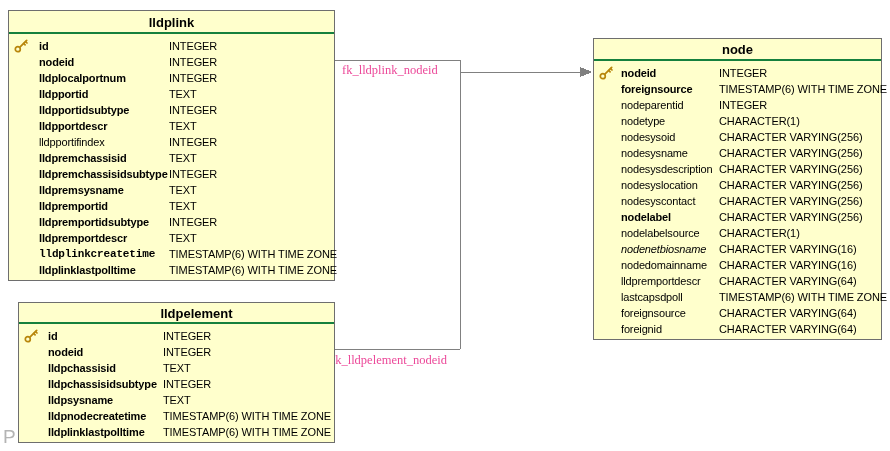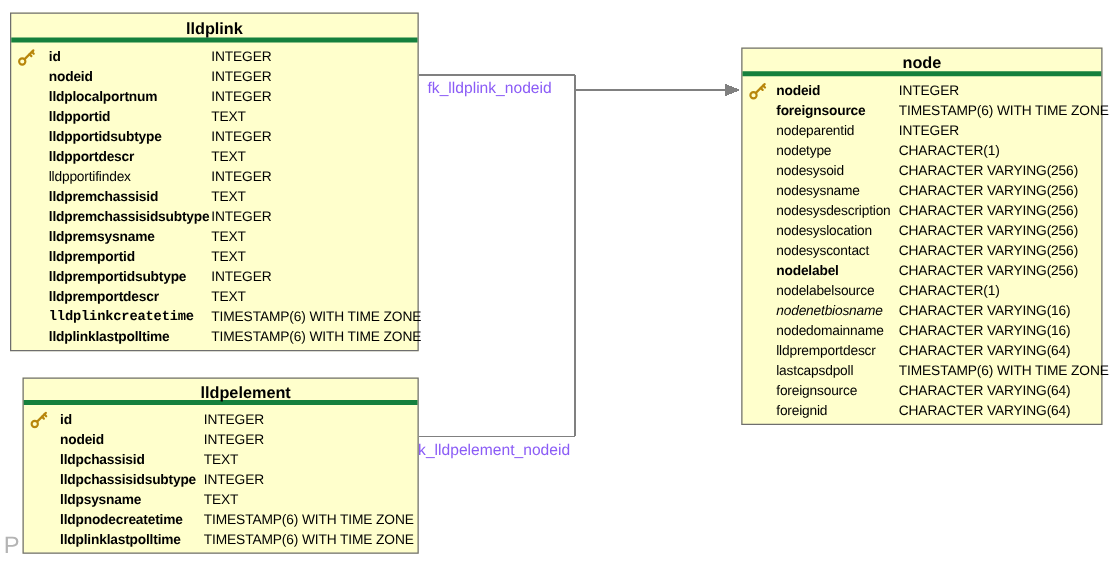--- a/index.html
+++ b/index.html
@@ -10,30 +10,30 @@
   .connectors{position:absolute;left:0;top:0;z-index:1;}
   .watermark{
     position:absolute;left:3px;top:427px;z-index:0;
     font-size:19px;color:#b4b4b4;line-height:1;
   }
   .db-table{
     position:absolute;z-index:2;box-sizing:border-box;
     background:#FFFFCC;border:1px solid #6e6e6e;
   }
   .db-table-title{
-    box-sizing:border-box;border-bottom:4px solid #15803d;
+    box-sizing:border-box;border-bottom:2px solid #15803d;
     text-align:center;font-weight:bold;font-size:13px;color:#000;
   }
   .db-table-rows{padding:4px 0 2px 0;}
   .db-row{position:relative;height:16px;line-height:16px;font-size:11px;color:#000;}
   .key-slot{position:absolute;left:5px;top:1px;width:16px;height:14px;}
   .col-name{position:absolute;top:0;white-space:nowrap;letter-spacing:-0.15px;}
   .col-name.b{font-weight:bold;}
   .col-type{position:absolute;top:0;white-space:nowrap;letter-spacing:-0.1px;}
-  .fk-label{position:absolute;z-index:1;font-size:12.5px;color:#8b5cf6;white-space:nowrap;}
+  .fk-label{position:absolute;z-index:1;font-size:12.5px;color:#ec4899;white-space:nowrap;font-family:Liberation Serif, serif;}
 </style>
 </head>
 <body>
 
 <div class="canvas">
 
   <svg class="connectors" width="890" height="451" shape-rendering="crispEdges">
     <g stroke="#808080" stroke-width="1" fill="none">
       <polyline points="335,60 460,60"></polyline>
       <polyline points="335,349 460,349"></polyline>

